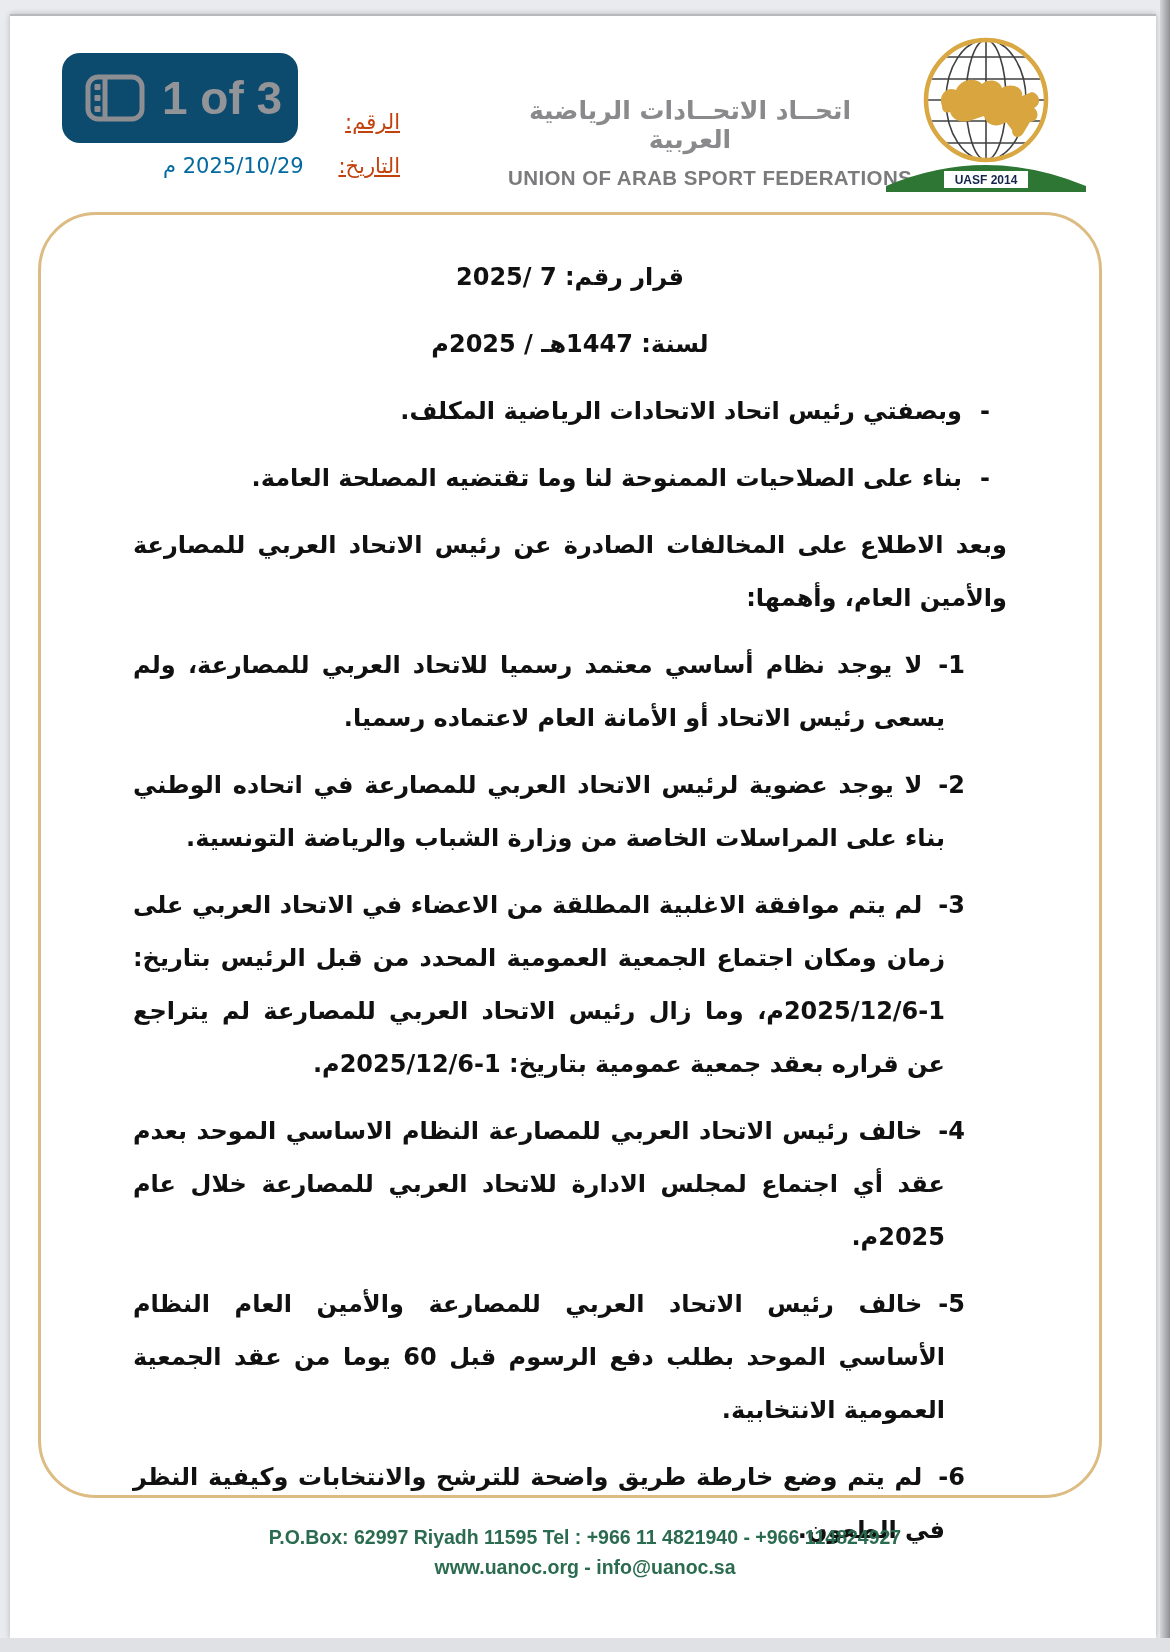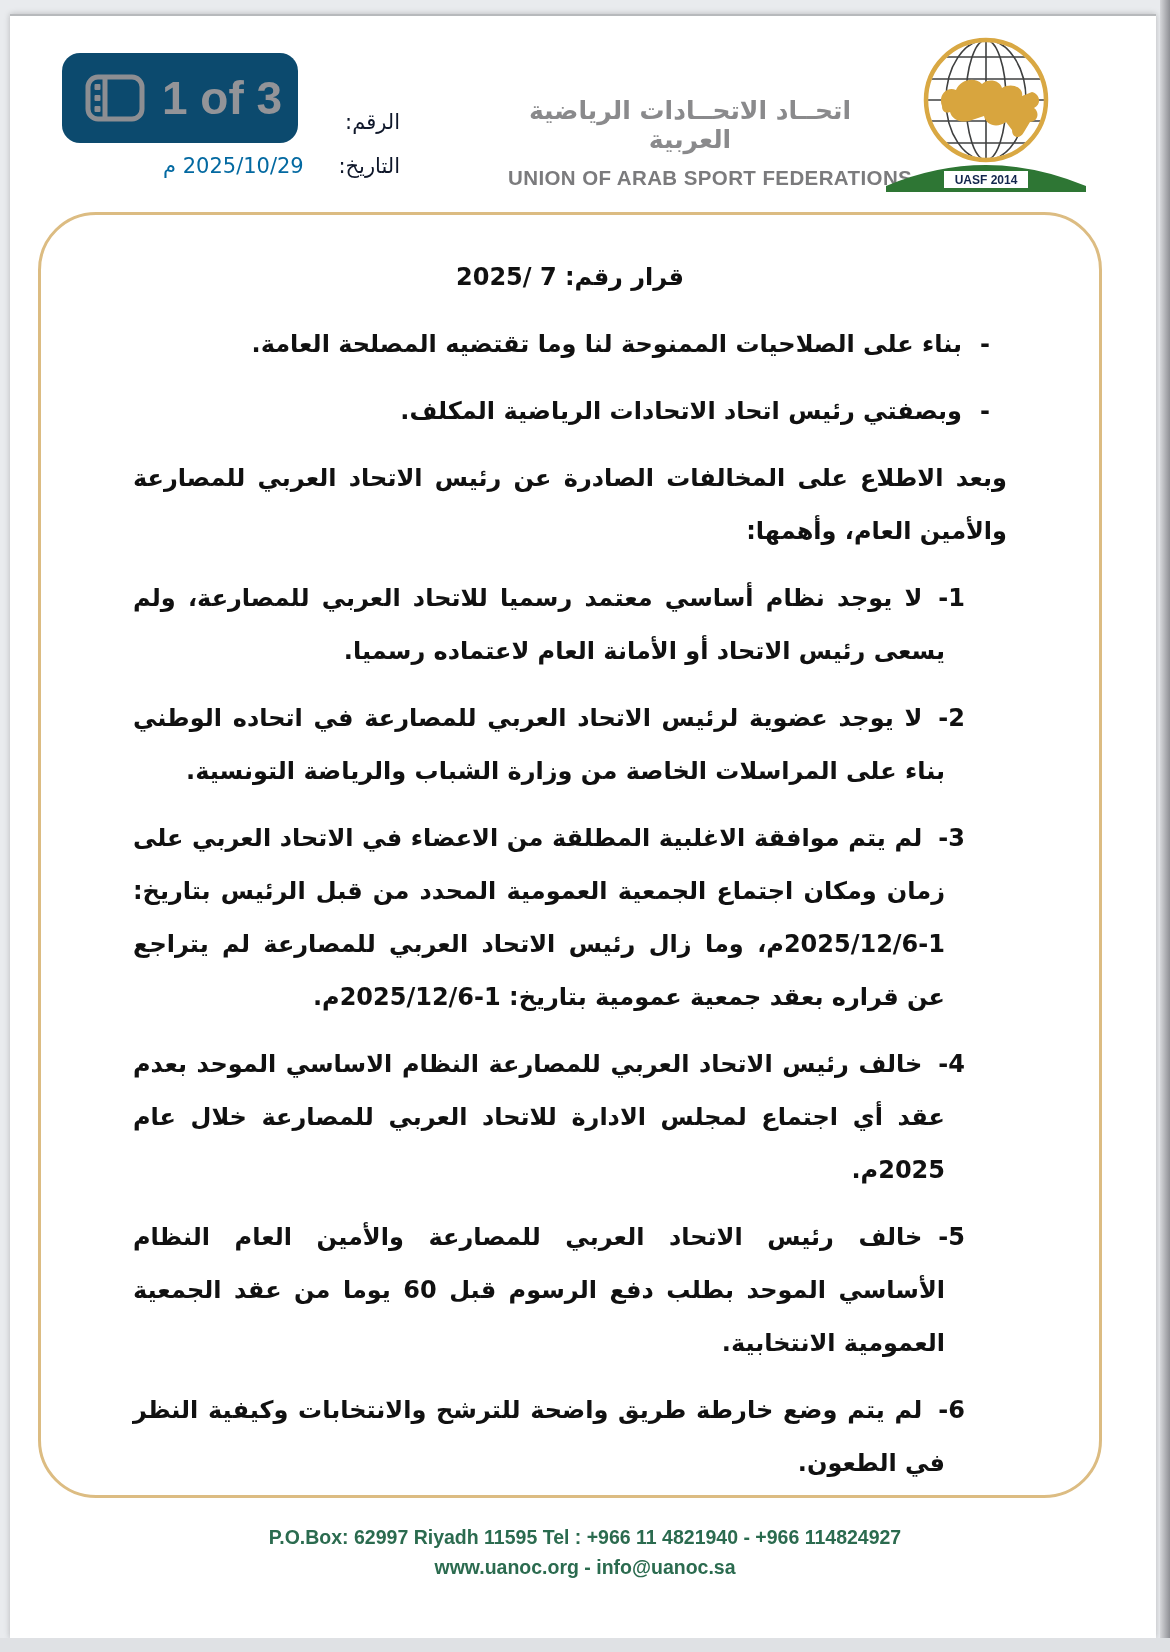--- a/index.html
+++ b/index.html
@@ -15,21 +15,21 @@
   
   .pill{position:absolute;left:62px;top:53px;width:236px;height:90px;background:#0c4a6e;
         border-radius:18px;display:flex;align-items:center;padding:0 0 0 22px;box-sizing:border-box;
         z-index:6;color:#8d8e92;}
   .pill-label{font-family:"Liberation Sans",sans-serif;font-size:46px;font-weight:600;margin-left:16px;color:#939498;}
 
   
   .meta{position:absolute;left:163px;top:100px;width:237px;z-index:2;direction:rtl;}
   .meta-row{display:flex;justify-content:space-between;align-items:center;height:44px;}
   .meta-row1{padding-left:52px;}
-  .meta-label{color:#0f172a;font-size:21px;}
+  .meta-label{color:#c2410c;font-size:21px;text-decoration:underline;}
   .meta-value{color:#0369a1;font-size:21px;}
 
   
   .orghead{position:absolute;left:508px;top:96px;width:364px;text-align:center;}
   .org-ar{color:#8a8a8c;font-size:25px;font-weight:bold;direction:rtl;text-align:center;}
   .org-en{color:#7b7b7d;font-family:"Liberation Sans",sans-serif;font-size:20.5px;font-weight:bold;
           letter-spacing:.4px;margin-top:12px;white-space:nowrap;}
   .logo{position:absolute;left:872px;top:33px;width:228px;height:162px;}
 
   
@@ -106,23 +106,24 @@
       <path fill="#d8a53e" d="M70,72 C66,62 74,52 84,56 C88,46 102,42 110,50 C116,44 128,46 130,54 C140,48 152,54 150,62 L160,58 C168,60 170,70 162,74 C168,78 166,88 158,88 L152,98 C148,106 140,104 140,96 L134,88 C126,94 114,92 112,82 L100,86 C90,90 80,86 78,78 C72,80 70,76 70,72 Z"></path>
       <circle cx="114" cy="66" r="60" stroke="#d9a843" stroke-width="4.5" fill="none"></circle>
       <path fill="#2e7634" d="M14,152 Q114,110 214,152 L214,158 L14,158 Z"></path>
       <rect x="72" y="137" width="84" height="17" fill="#ffffff"></rect>
       <text x="114" y="150" text-anchor="middle" font-family="Liberation Sans, sans-serif" font-size="12" font-weight="bold" fill="#13264d">UASF 2014</text>
     </svg>
   </div>
 
   <div class="content">
     <p class="center">قرار رقم: 7 /2025</p>
+    <p class="center">لسنة: 1447هـ / 2025م</p>
 
+    <p class="bullet"><span class="dash">-</span><span>وبصفتي رئيس اتحاد الاتحادات الرياضية المكلف.</span></p>
     <p class="bullet"><span class="dash">-</span><span>بناء على الصلاحيات الممنوحة لنا وما تقتضيه المصلحة العامة.</span></p>
-    <p class="bullet"><span class="dash">-</span><span>وبصفتي رئيس اتحاد الاتحادات الرياضية المكلف.</span></p>
 
     <p>وبعد الاطلاع على المخالفات الصادرة عن رئيس الاتحاد العربي للمصارعة والأمين العام، وأهمها:</p>
 
     <p class="vio"><span class="num">1-</span><span>لا يوجد نظام أساسي معتمد رسميا للاتحاد العربي للمصارعة، ولم يسعى رئيس الاتحاد أو الأمانة العام لاعتماده رسميا.</span></p>
     <p class="vio"><span class="num">2-</span><span>لا يوجد عضوية لرئيس الاتحاد العربي للمصارعة في اتحاده الوطني بناء على المراسلات الخاصة من وزارة الشباب والرياضة التونسية.</span></p>
     <p class="vio"><span class="num">3-</span><span>لم يتم موافقة الاغلبية المطلقة من الاعضاء في الاتحاد العربي على زمان ومكان اجتماع الجمعية العمومية المحدد من قبل الرئيس بتاريخ: 1‏-2025/12/6م، وما زال رئيس الاتحاد العربي للمصارعة لم يتراجع عن قراره بعقد جمعية عمومية بتاريخ: 1‏-2025/12/6م.</span></p>
     <p class="vio"><span class="num">4-</span><span>خالف رئيس الاتحاد العربي للمصارعة النظام الاساسي الموحد بعدم عقد أي اجتماع لمجلس الادارة للاتحاد العربي للمصارعة خلال عام 2025م.</span></p>
     <p class="vio"><span class="num">5-</span><span>خالف رئيس الاتحاد العربي للمصارعة والأمين العام النظام الأساسي الموحد بطلب دفع الرسوم قبل 60 يوما من عقد الجمعية العمومية الانتخابية.</span></p>
     <p class="vio"><span class="num">6-</span><span>لم يتم وضع خارطة طريق واضحة للترشح والانتخابات وكيفية النظر في الطعون.</span></p>
   </div>

